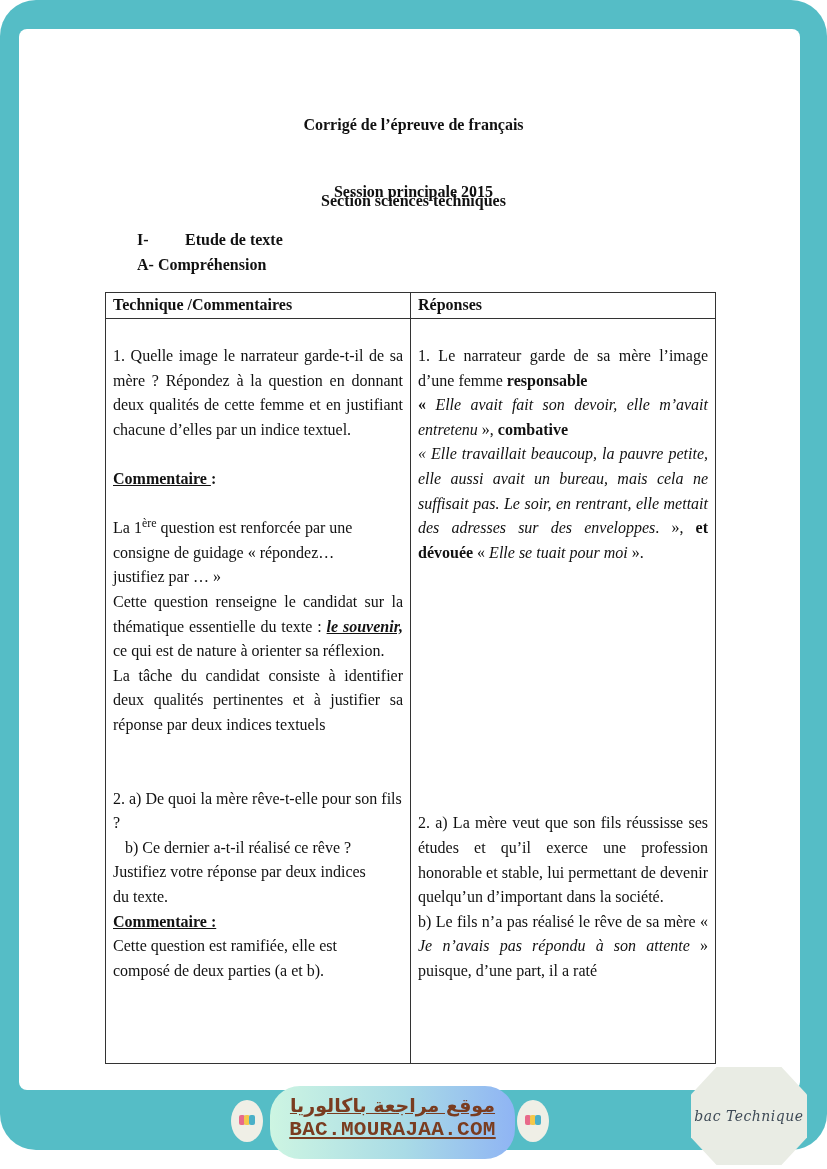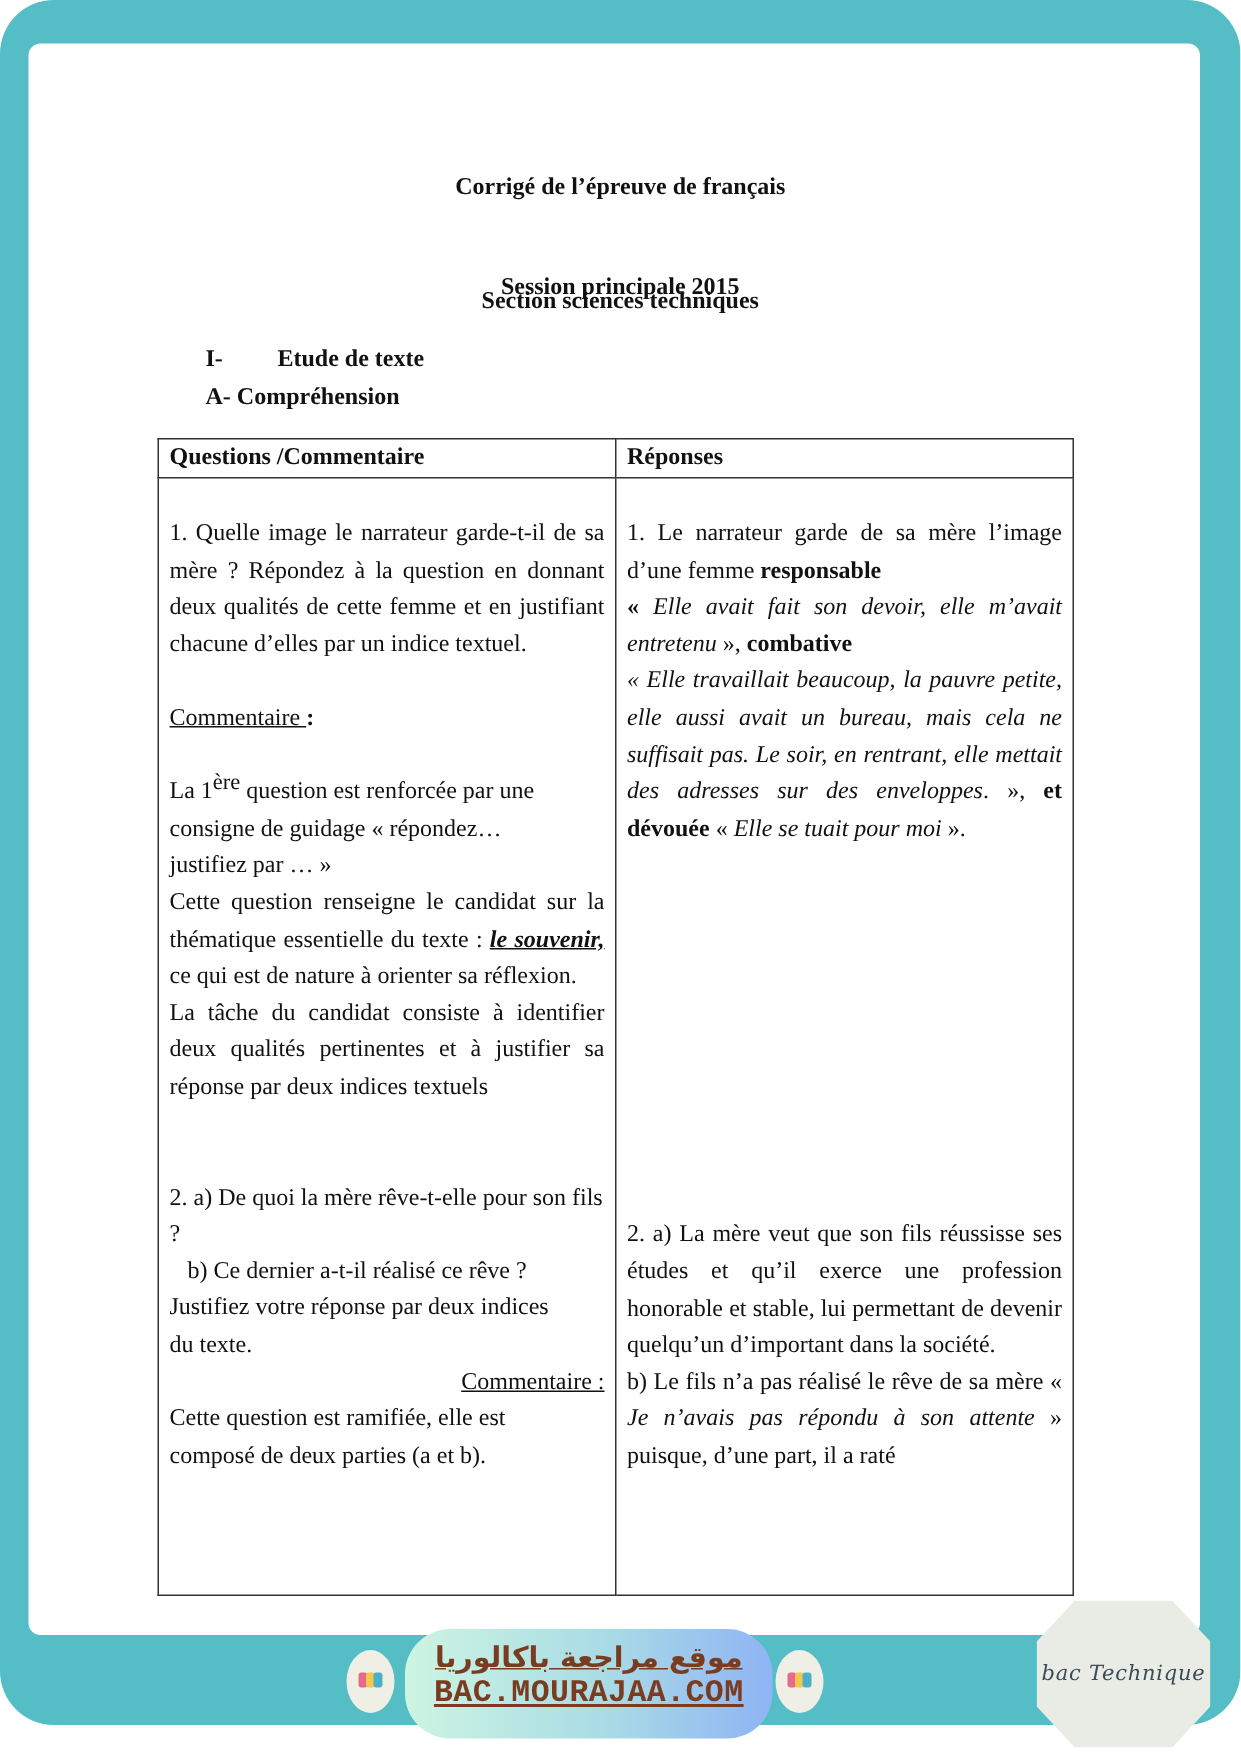--- a/index.html
+++ b/index.html
@@ -41,26 +41,26 @@
   }
   table.qa th {
     text-align: left; font-weight: bold; height: 25px; line-height: 24px;
   }
   .col-q { width: 290px; }
   .col-r { width: 290px; }
   .cell { height: 719px; overflow: hidden; padding-top: 25px !important; margin-top: 20px; }
   .just { text-align: justify; }
   p { margin: 0; }
   .gap { height: 24.6px; }
-  .comment-h { font-weight: normal; text-decoration: underline; text-align: right; }
+  .comment-h { font-weight: bold; text-decoration: underline; }
   .comment-h-colon { font-weight: bold; }
   .bi { font-weight: bold; font-style: italic; text-decoration: underline; }
   .b { font-weight: bold; }
   .i { font-style: italic; }
-  sup { font-size: 15px; line-height: 0; }
+  sup { font-size: 12px; line-height: 0; }
 
   
   .banner {
     position: absolute; left: 270px; top: 1086px; width: 245px; height: 73px;
     border-radius: 30px;
     background: linear-gradient(90deg, #cdf5e2 0%, #a9dbe6 55%, #8fb4f4 100%);
     text-align: center;
   }
   .banner-ar {
     font-family: "DejaVu Sans", sans-serif; font-weight: bold; font-size: 19px;
@@ -105,21 +105,21 @@
   <div class="section-h" style="left:185px; top:231px;">Etude de texte</div>
   <div class="section-h" style="left:137px; top:256px;">A- Compréhension</div>
 
   <table class="qa">
     <colgroup>
         <col class="col-q">
         <col class="col-r">
       </colgroup>
     <tbody>
         <tr>
-      <th>Questions /Commentaire</th>
+      <th>Technique /Commentaires</th>
       <th>Réponses</th>
     </tr>
     <tr>
       <td class="cell">
         <p class="just">1. Quelle image le narrateur garde-t-il de sa mère ? Répondez à la question en donnant deux qualités de cette femme et en justifiant chacune d’elles par un indice textuel.</p>
         <div class="gap"></div>
         <p><span class="comment-h">Commentaire </span><span class="comment-h-colon">:</span></p>
         <div class="gap"></div>
         <p style="width:255px;"><span>La 1</span><sup>ère</sup><span> question est renforcée par une consigne de guidage « répondez…justifiez par … »</span></p>
         <p class="just"><span>Cette question renseigne  le candidat sur la thématique essentielle du texte : </span><span class="bi">le souvenir,</span><span> ce qui est de nature à orienter sa réflexion.</span></p>

